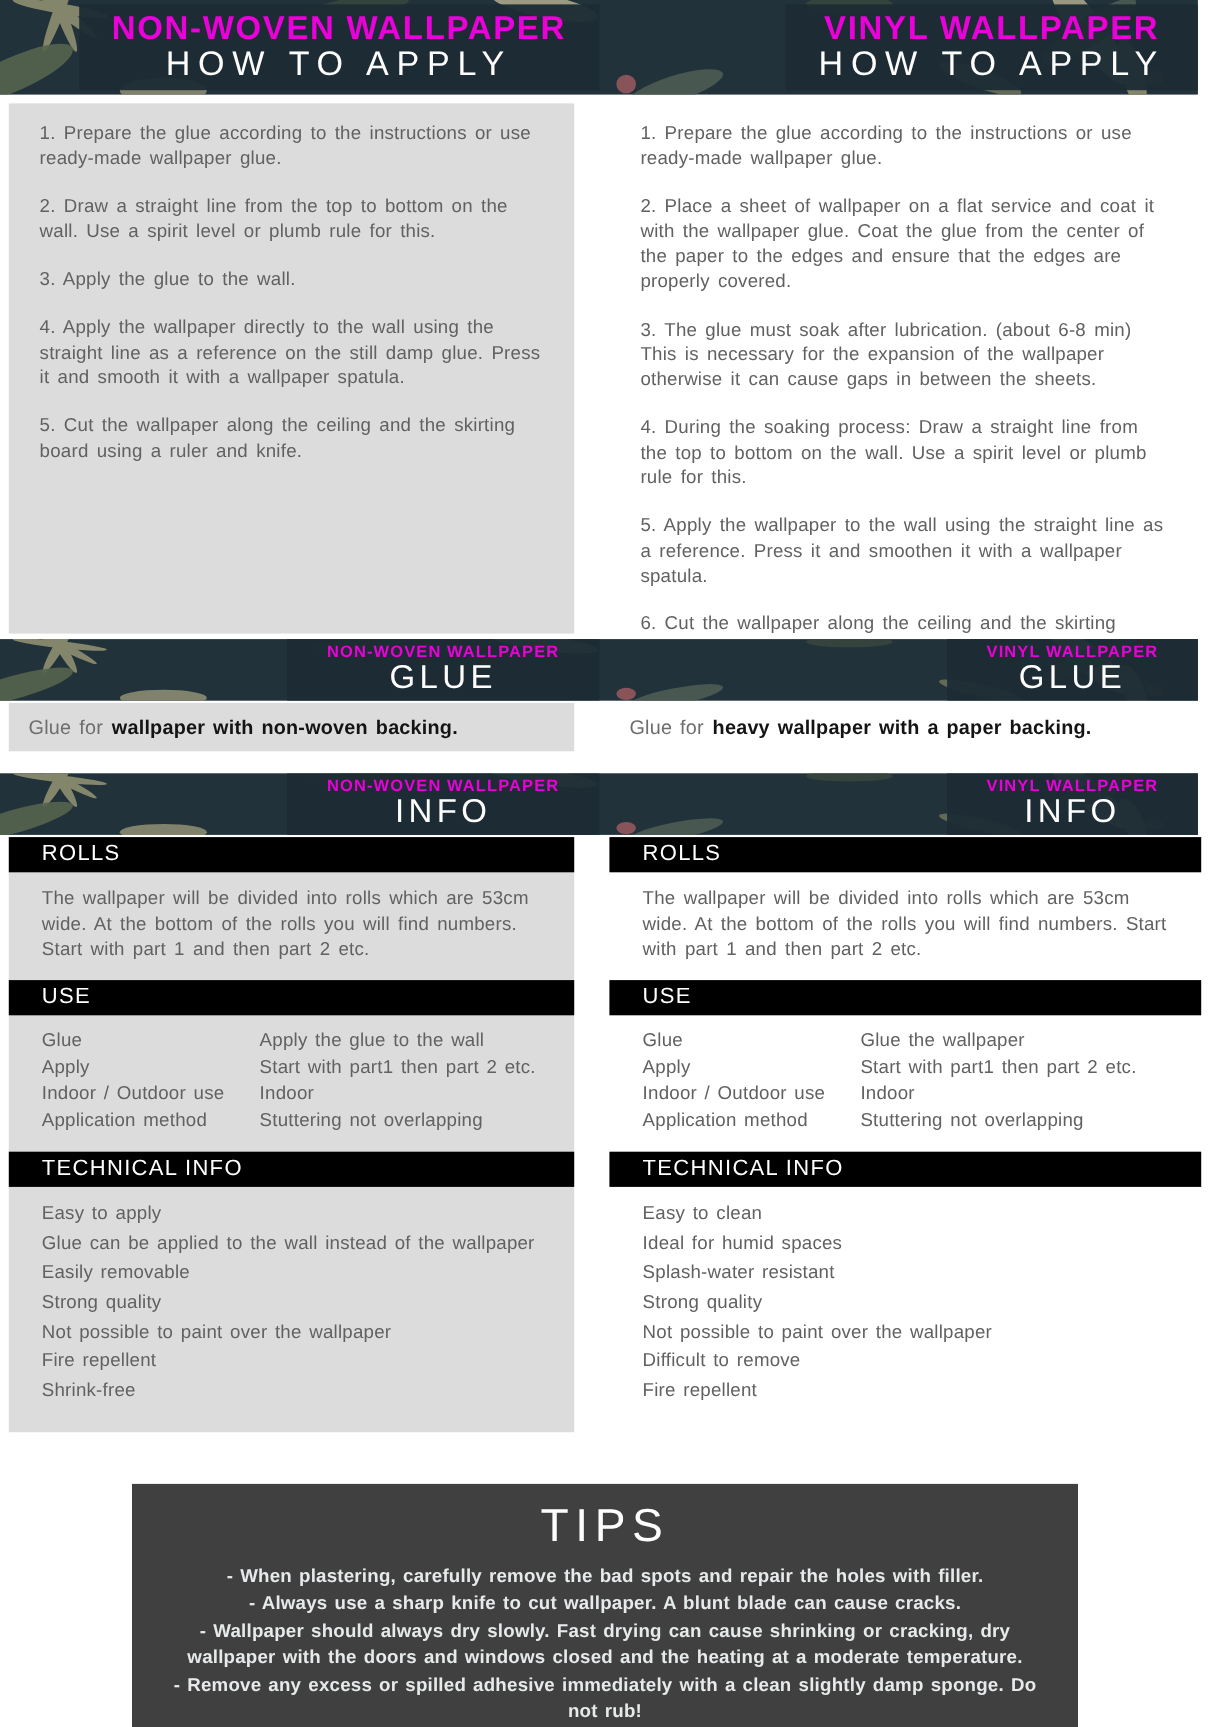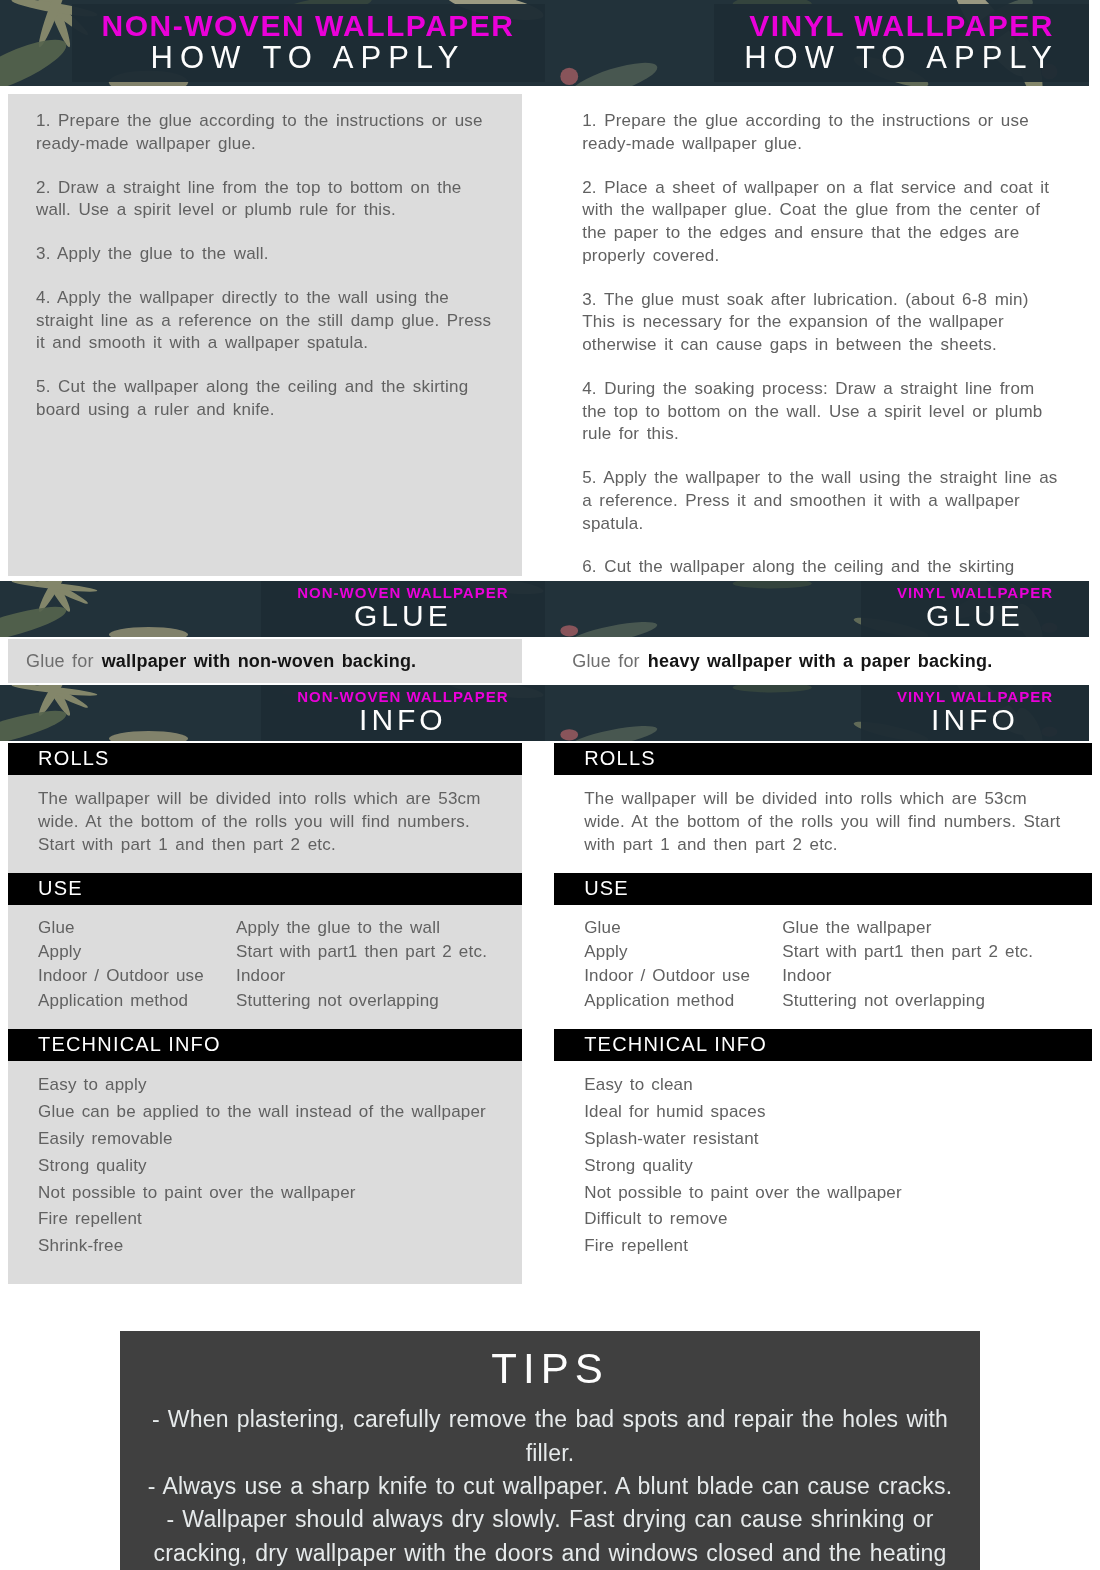--- a/index.html
+++ b/index.html
@@ -49,21 +49,21 @@
   .col-left{width:522px;box-sizing:border-box;background:#dcdcdc;}
   .col-right{width:546px;box-sizing:border-box;background:#ffffff;}
 
   .howto-row{padding-bottom:5px;}
   .howto-col{height:482px;padding:16px 28px;overflow:hidden;}
   .howto-col p{
     margin:0 0 21px 0;font-size:17px;line-height:1.34;color:#616161;
     letter-spacing:0.2px;word-spacing:2.5px;
   }
 
-  .desc-row{padding-top:2px;padding-bottom:2px;}
+  .desc-row{padding-top:2px;padding-bottom:20px;}
   .desc-cell{
     display:flex;align-items:center;height:44px;padding:0 18px;
     font-size:18px;letter-spacing:0.2px;word-spacing:2px;
   }
   .desc-cell .pfx{color:#6e6e6e;margin-right:8px;}
   .desc-cell .bld{color:#141414;font-weight:700;}
 
   .info-row{padding-top:2px;align-items:stretch;}
   .info-col{padding:0 0 18px 0;}
   .sec-band{
@@ -89,21 +89,21 @@
   .tips{
     width:860px;box-sizing:border-box;margin:42px auto 0 120px;
     background:#404040;color:#e6eaeb;text-align:center;
     padding:12px 24px 28px;
   }
   .tips h2{
     margin:2px 0 10px 0;font-size:42px;font-weight:300;letter-spacing:6px;
     color:#fdfdfd;
   }
   .tips p{
-    margin:0;font-size:23px;line-height:1.45;font-weight:400;
+    margin:0;font-size:17px;line-height:1.45;font-weight:700;
     letter-spacing:0.2px;word-spacing:1.5px;
   }
 </style>
 </head>
 <body>
 
 <div class="page">
 
   <svg width="0" height="0" style="position:absolute" aria-hidden="true">
     <defs>
@@ -282,15 +282,16 @@
         <div>Fire repellent</div>
       </div>
     </section>
   </div>
 
   <section class="tips">
     <h2>TIPS</h2>
     <p>- When plastering, carefully remove the bad spots and repair the holes with filler.</p>
     <p>- Always use a sharp knife to cut wallpaper. A blunt blade can cause cracks.</p>
     <p>- Wallpaper should always dry slowly. Fast drying can cause shrinking or cracking, dry wallpaper with the doors and windows closed and the heating at a moderate temperature.</p>
+    <p>- Remove any excess or spilled adhesive immediately with a clean slightly damp sponge. Do not rub!</p>
   </section>
 
 </div>
 
 </body></html>

